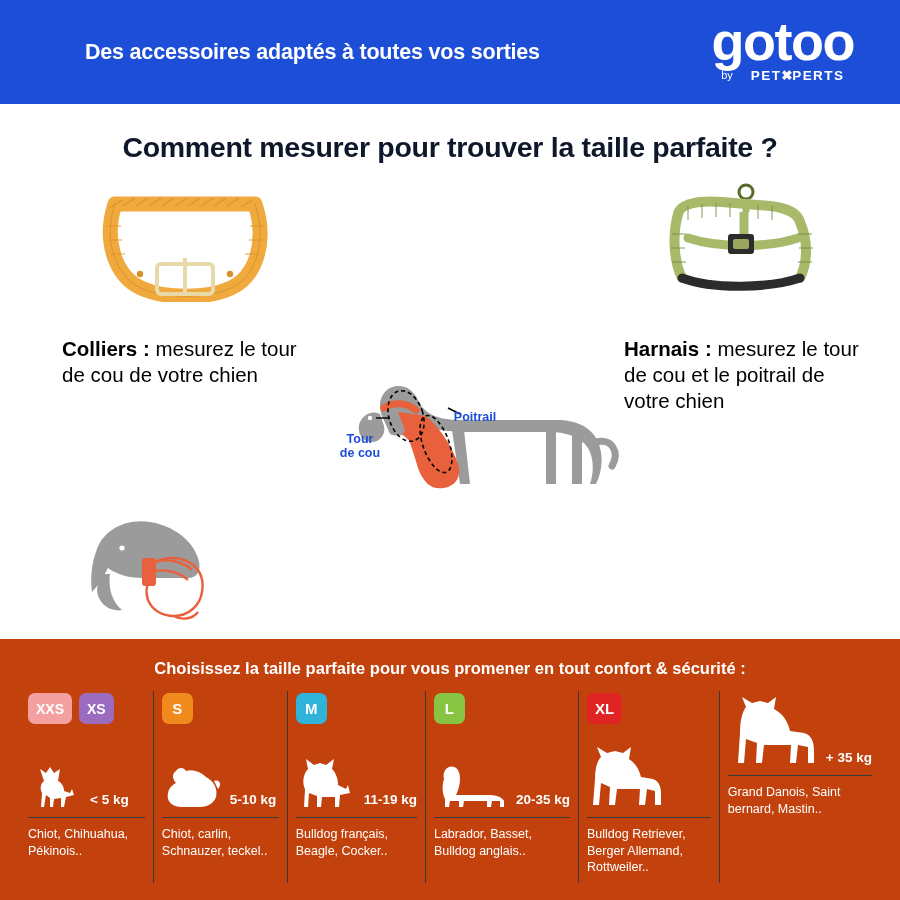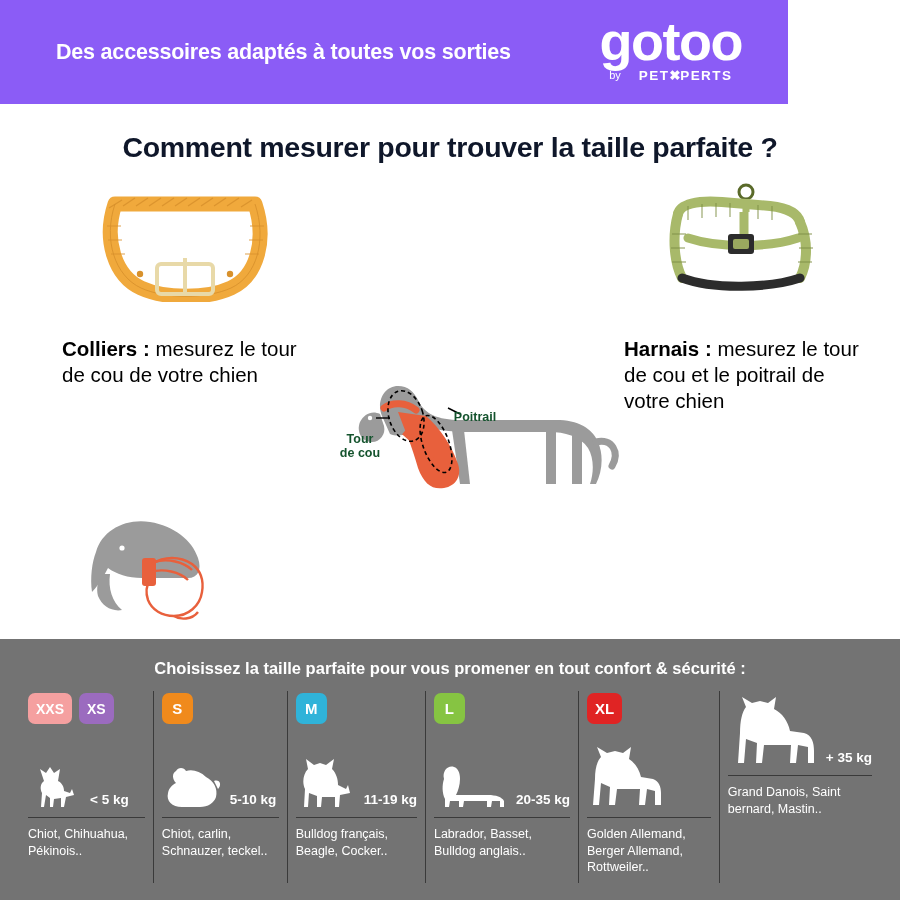--- a/index.html
+++ b/index.html
@@ -11,24 +11,24 @@
   }
   .page {
     position: relative;
     width: 900px; height: 900px;
     background: #ffffff;
   }
 
   
   .header {
     position: absolute; top: 0; left: 0;
-    width: 788px; height: 104px;
-    background: #8b5cf6;
+    width: 900px; height: 104px;
+    background: #1d4ed8;
     display: flex; align-items: center; justify-content: space-between;
-    padding: 0 46px 0 56px;
+    padding: 0 46px 0 85px;
   }
   .header-title {
     color: #ffffff;
     font-size: 21.5px;
     font-weight: bold;
     letter-spacing: -0.2px;
   }
   .logo-block {
     display: flex; flex-direction: column; align-items: center;
     transform: translateY(-2px);
@@ -76,40 +76,40 @@
     position: absolute;
     font-size: 20.5px; line-height: 1.28; color: #000000;
   }
   .block-text b { font-weight: bold; }
   .colliers-text { left: 62px; top: 232px; width: 250px; }
   .harnais-text  { left: 624px; top: 232px; width: 235px; text-align: left; }
 
   
   .dog-art { position: absolute; left: 320px; top: 268px; width: 305px; height: 155px; }
   .lbl {
-    position: absolute; font-size: 12.5px; font-weight: bold; color: #14532d;
+    position: absolute; font-size: 12.5px; font-weight: bold; color: #1d4ed8;
     line-height: 1.15; text-align: center;
   }
   .lbl-cou { left: 326px; top: 328px; width: 68px; }
   .lbl-poitrail { left: 436px; top: 306px; width: 78px; }
 
   
   .hand-art { position: absolute; left: 88px; top: 408px; width: 140px; height: 110px; }
 
   .astuce {
     position: absolute; left: 0; top: 450px; width: 900px;
     text-align: center; font-size: 20.5px; color: #000000; line-height: 1.35;
   }
   .astuce .astuce-head { font-weight: bold; display: block; }
 
   
   .bottom {
     position: absolute; top: 639px; left: 0;
     width: 900px; height: 261px;
-    background: #737373;
+    background: #c2410c;
   }
   .bottom-title {
     position: absolute; top: 20px; left: 0; width: 900px;
     text-align: center; color: #ffffff;
     font-size: 16.5px; font-weight: bold;
   }
   .size-table {
     position: absolute; top: 52px; left: 20px;
     width: 860px; height: 192px;
     display: flex;
@@ -364,21 +364,21 @@
           <div class="badge sm" style="background:#e02424">XL</div>
         </div>
         <div class="silo-row">
           <svg class="silo" width="80" height="66" viewBox="0 0 80 66">
             <path d="M14 12 L10 2 L20 8 L28 6 L36 8 L44 2 L42 14 C48 18 52 24 54 32
                      L66 34 C72 36 74 42 74 48 L74 60 L68 60 L68 46 L60 44 L58 60 L52 60 L53 44
                      L30 44 L28 60 L22 60 L23 42 L14 38 L12 60 L6 60 L8 34 C8 24 10 16 14 12 Z" fill="#ffffff"></path>
           </svg>
           <div class="weight"></div>
         </div>
-        <div class="breeds">Golden Allemand, Berger Allemand, Rottweiler..</div>
+        <div class="breeds">Bulldog Retriever, Berger Allemand, Rottweiler..</div>
       </div>
 
       <div class="size-col">
         <div class="silo-row">
           <svg class="silo" width="92" height="72" viewBox="0 0 92 72">
             <path d="M18 10 L14 0 L24 6 L32 4 L40 6 L48 0 L46 12 C54 16 60 24 62 34
                      L76 36 C84 38 86 46 86 54 L86 66 L80 66 L80 50 L70 48 L68 66 L62 66 L63 48
                      L36 48 L34 66 L28 66 L29 46 L18 42 L16 66 L10 66 L12 36 C12 24 14 15 18 10 Z" fill="#ffffff"></path>
           </svg>
           <div class="weight">+ 35 kg</div>

